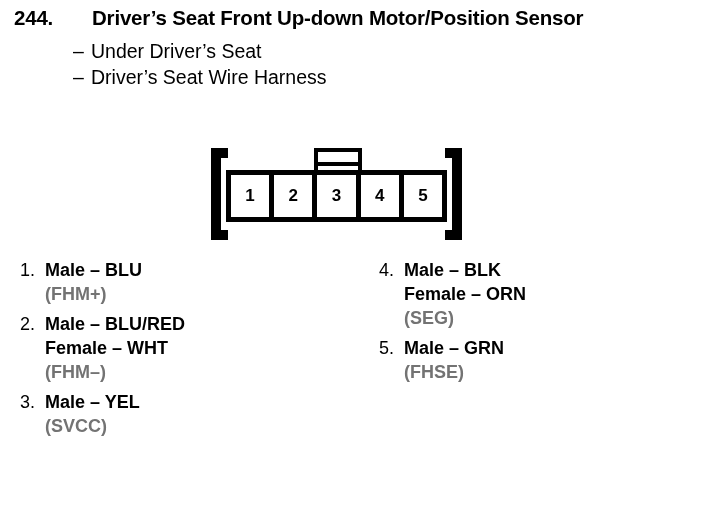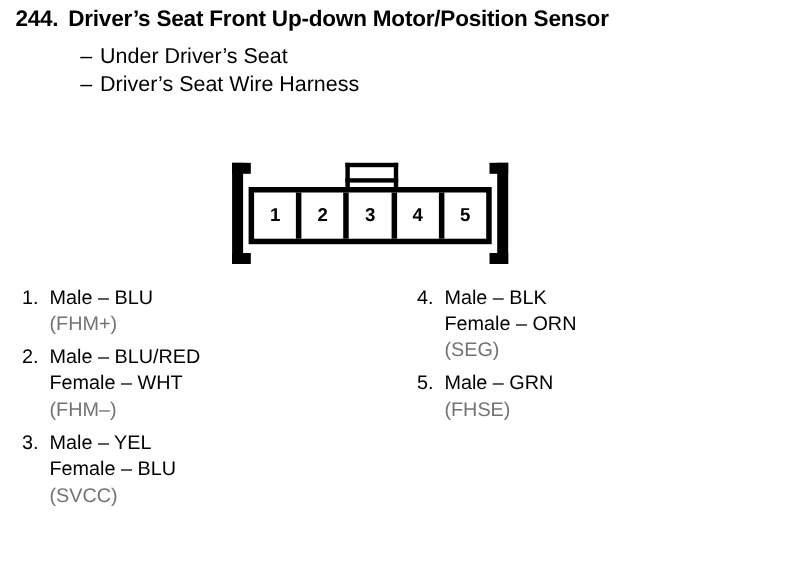--- a/index.html
+++ b/index.html
@@ -21,20 +21,21 @@
     position: absolute;
     left: 14px;
     top: 6px;
     width: 700px;
     display: flex;
     align-items: baseline;
     font-weight: bold;
     font-size: 20.5px;
     letter-spacing: -0.2px;
     white-space: nowrap;
+    gap: 30px;
   }
   .header-number {
     display: inline-block;
     min-width: 48px;
   }
   .header-title {
     display: inline-block;
     text-align: right;
   }
 
@@ -143,20 +144,21 @@
     margin-bottom: 6px;
   }
   .pin-index {
     width: 25px;
     flex: 0 0 25px;
     text-align: left;
   }
   .pin-lines {
     flex: 1 1 auto;
     white-space: nowrap;
+    font-weight: bold;
   }
   .pin-line {
     display: block;
   }
   .pin-code {
     display: block;
     color: #737373;
   }
 </style>
 </head>
@@ -210,21 +212,20 @@
     <span class="pin-lines">
       <span class="pin-line">Male – BLU/RED</span>
       <span class="pin-line">Female – WHT</span>
       <span class="pin-code">(FHM–)</span>
     </span>
   </div>
   <div class="pin-item">
     <span class="pin-index">3.</span>
     <span class="pin-lines">
       <span class="pin-line">Male – YEL</span>
-      <span class="pin-line">Female – BLU</span>
       <span class="pin-code">(SVCC)</span>
     </span>
   </div>
 </div>
 
 <div class="pinlist col-right">
   <div class="pin-item">
     <span class="pin-index">4.</span>
     <span class="pin-lines">
       <span class="pin-line">Male – BLK</span>

